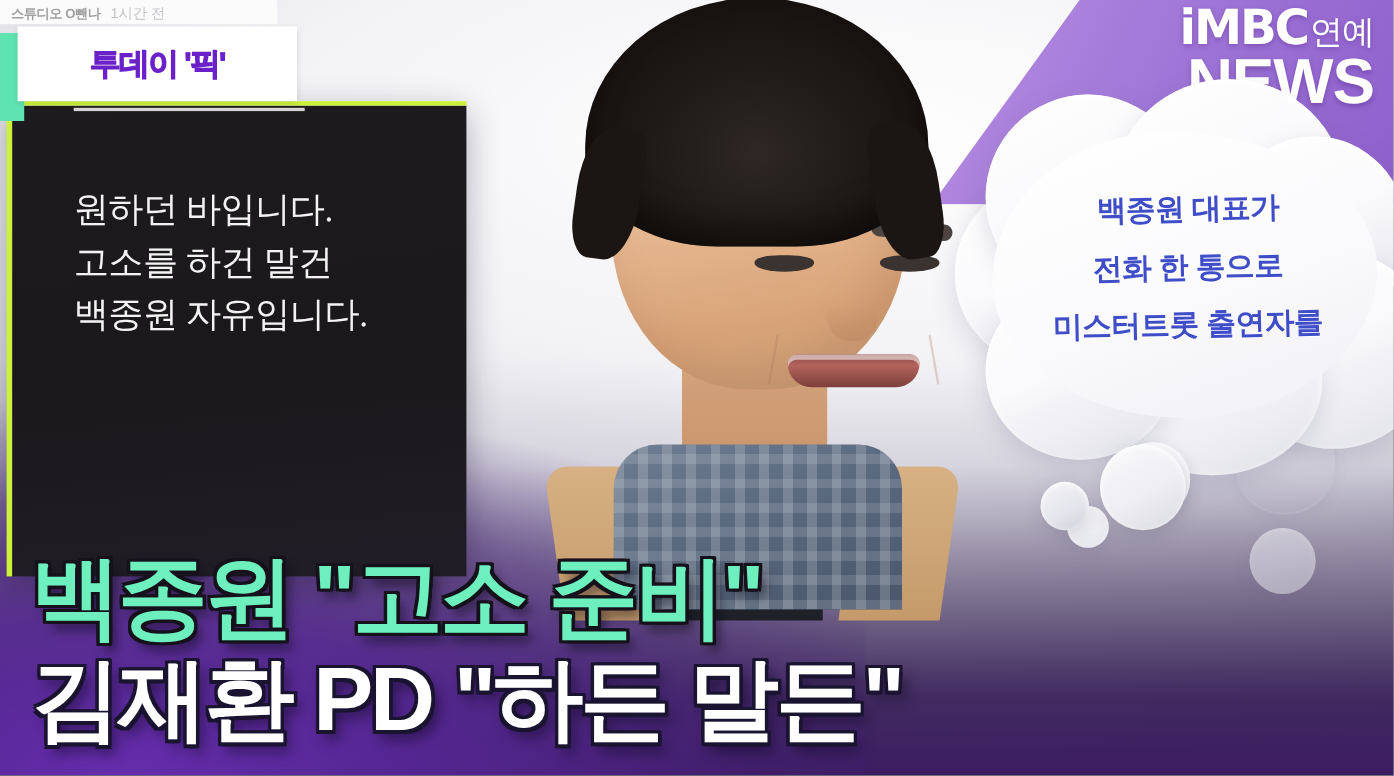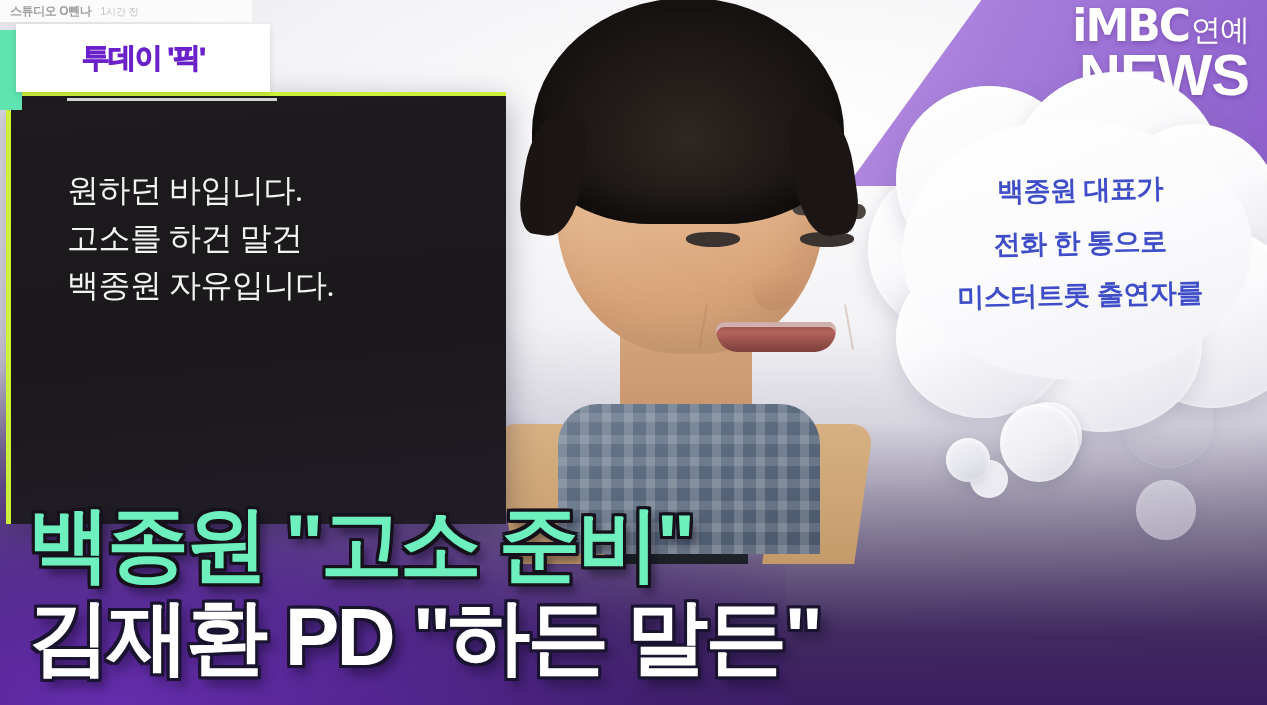--- a/index.html
+++ b/index.html
@@ -106,21 +106,21 @@
     color:#3f4ec8;
     font-size:27px; font-weight:bold; line-height:1.95;
     letter-spacing:-0.5px;
     text-shadow:0 1px 0 rgba(255,255,255,.7);
     white-space:nowrap;
   }
   .bubble-text div{ transform:rotate(-1.2deg); }
 
   
   .quote-card{
-    position:absolute; left:6px; top:92px; width:500px; height:432px;
+    position:absolute; left:6px; top:92px; width:418px; height:432px;
     background:linear-gradient(175deg,#1d1b1d 0%,#1a181a 55%,#211d27 100%);
     border-left:5px solid #cdf03a;
     border-top:4px solid #cdf03a;
     box-shadow:0 10px 30px rgba(30,20,50,.35);
     overflow:hidden;
   }
   .quote-card .rule{
     position:absolute; left:56px; top:2px; width:210px; height:3px; background:#f5f5f5; opacity:.85;
   }
   .quote-text{
@@ -147,21 +147,21 @@
     color:#6b21c9; font-size:28px; font-weight:bold; letter-spacing:-1.5px;
     -webkit-text-stroke:1px #6b21c9;
   }
 
   
   .feed-head{
     position:absolute; left:10px; top:3px; display:flex; align-items:center; gap:9px;
     opacity:.45;
   }
   .feed-name{ font-size:12px; font-weight:bold; color:#2e2e33; letter-spacing:-.4px; }
-  .feed-time{ font-size:10px; color:#7b7b86; }
+  .feed-time{ font-size:13px; color:#7b7b86; }
   .feed-sheet{
     position:absolute; left:0; top:0; width:252px; height:22px;
     background:#fbfbfb;
   }
 
   
   .person{ position:absolute; left:470px; top:-8px; width:430px; height:560px; }
   .neck{
     position:absolute; left:150px; top:300px; width:132px; height:150px;
     background:linear-gradient(180deg,#d8a882 0%,#c79268 100%);

